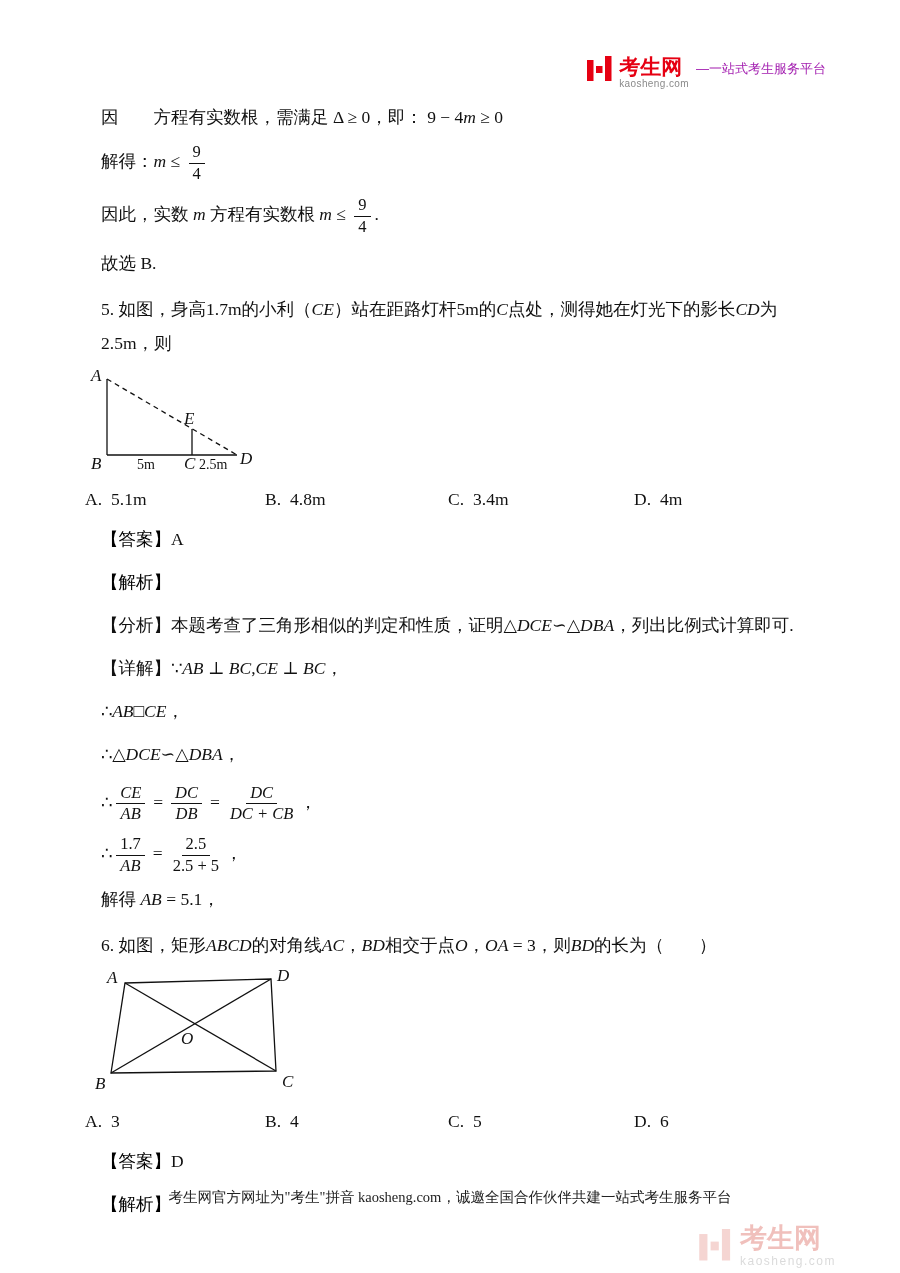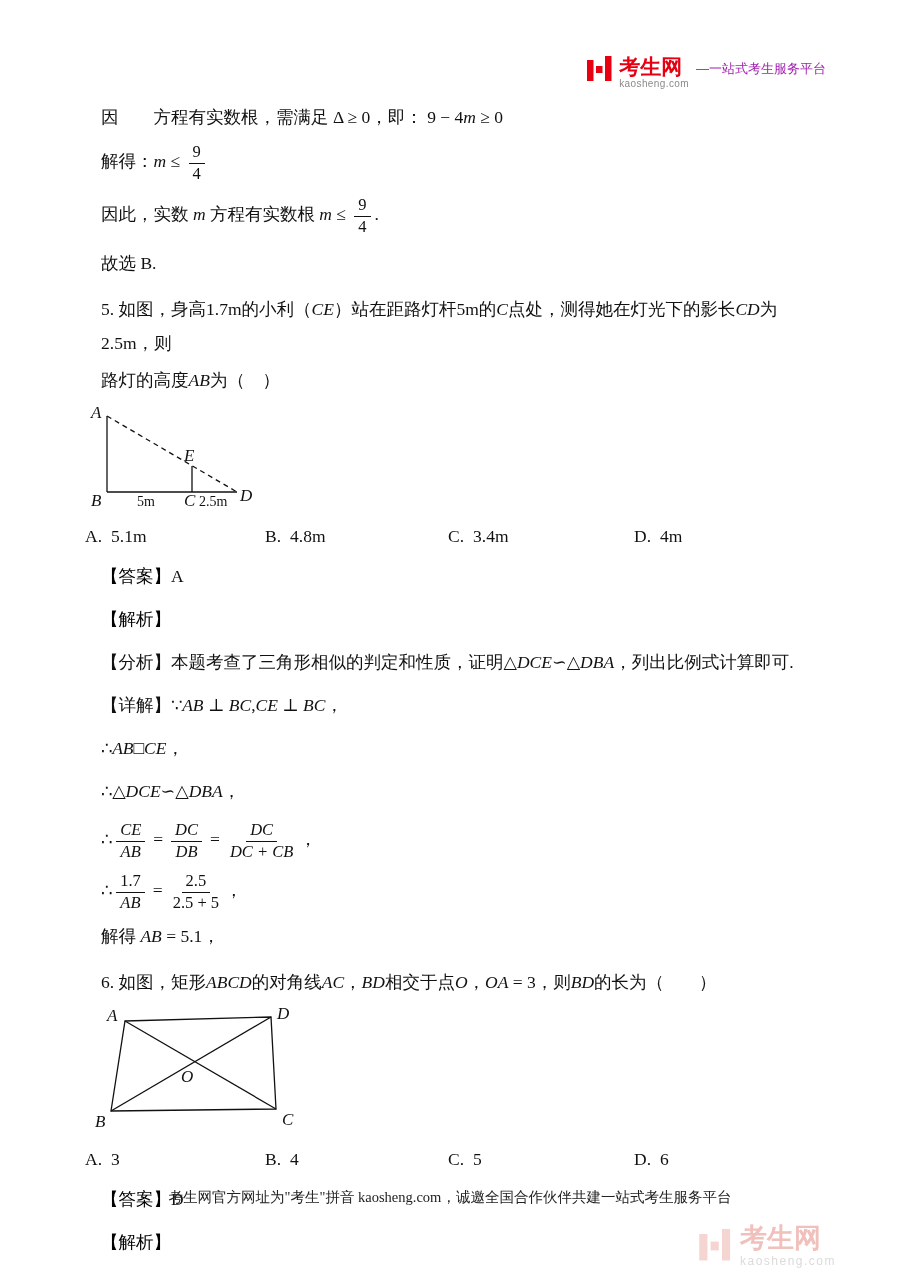--- a/index.html
+++ b/index.html
@@ -81,21 +81,20 @@
   <p class="line">
     <span><span>因此，实数 </span><span class="it">m</span><span> 方程有实数根 </span><span class="it">m</span><span> ≤ </span></span><span class="frac">
         <span class="top">9</span>
         <span class="bot">4</span>
       </span><span>.</span>
   </p>
 
   <p class="line gap">故选 B.</p>
 
   <p class="line stem"><span>5. 如图，身高1.7m的小利（</span><span class="it">CE</span><span>）站在距路灯杆5m的</span><span class="it">C</span><span>点处，测得她在灯光下的影长</span><span class="it">CD</span><span>为2.5m，则</span></p>
-  <p class="line stem"><span>路灯的高度</span><span class="it">AB</span><span>为（　）</span></p>
 
   <figure class="fig1">
     <svg width="230" height="112" viewBox="0 0 230 112">
       <line class="s" x1="22" y1="16" x2="22" y2="92"></line>
       <line class="s" x1="22" y1="92" x2="152" y2="92"></line>
       <line class="s dash" x1="22" y1="16" x2="152" y2="92"></line>
       <line class="s" x1="107" y1="92" x2="107" y2="66"></line>
       <text class="lbl" x="6" y="18">A</text>
       <text class="lbl" x="6" y="106">B</text>
       <text class="dim" x="52" y="106">5m</text>

